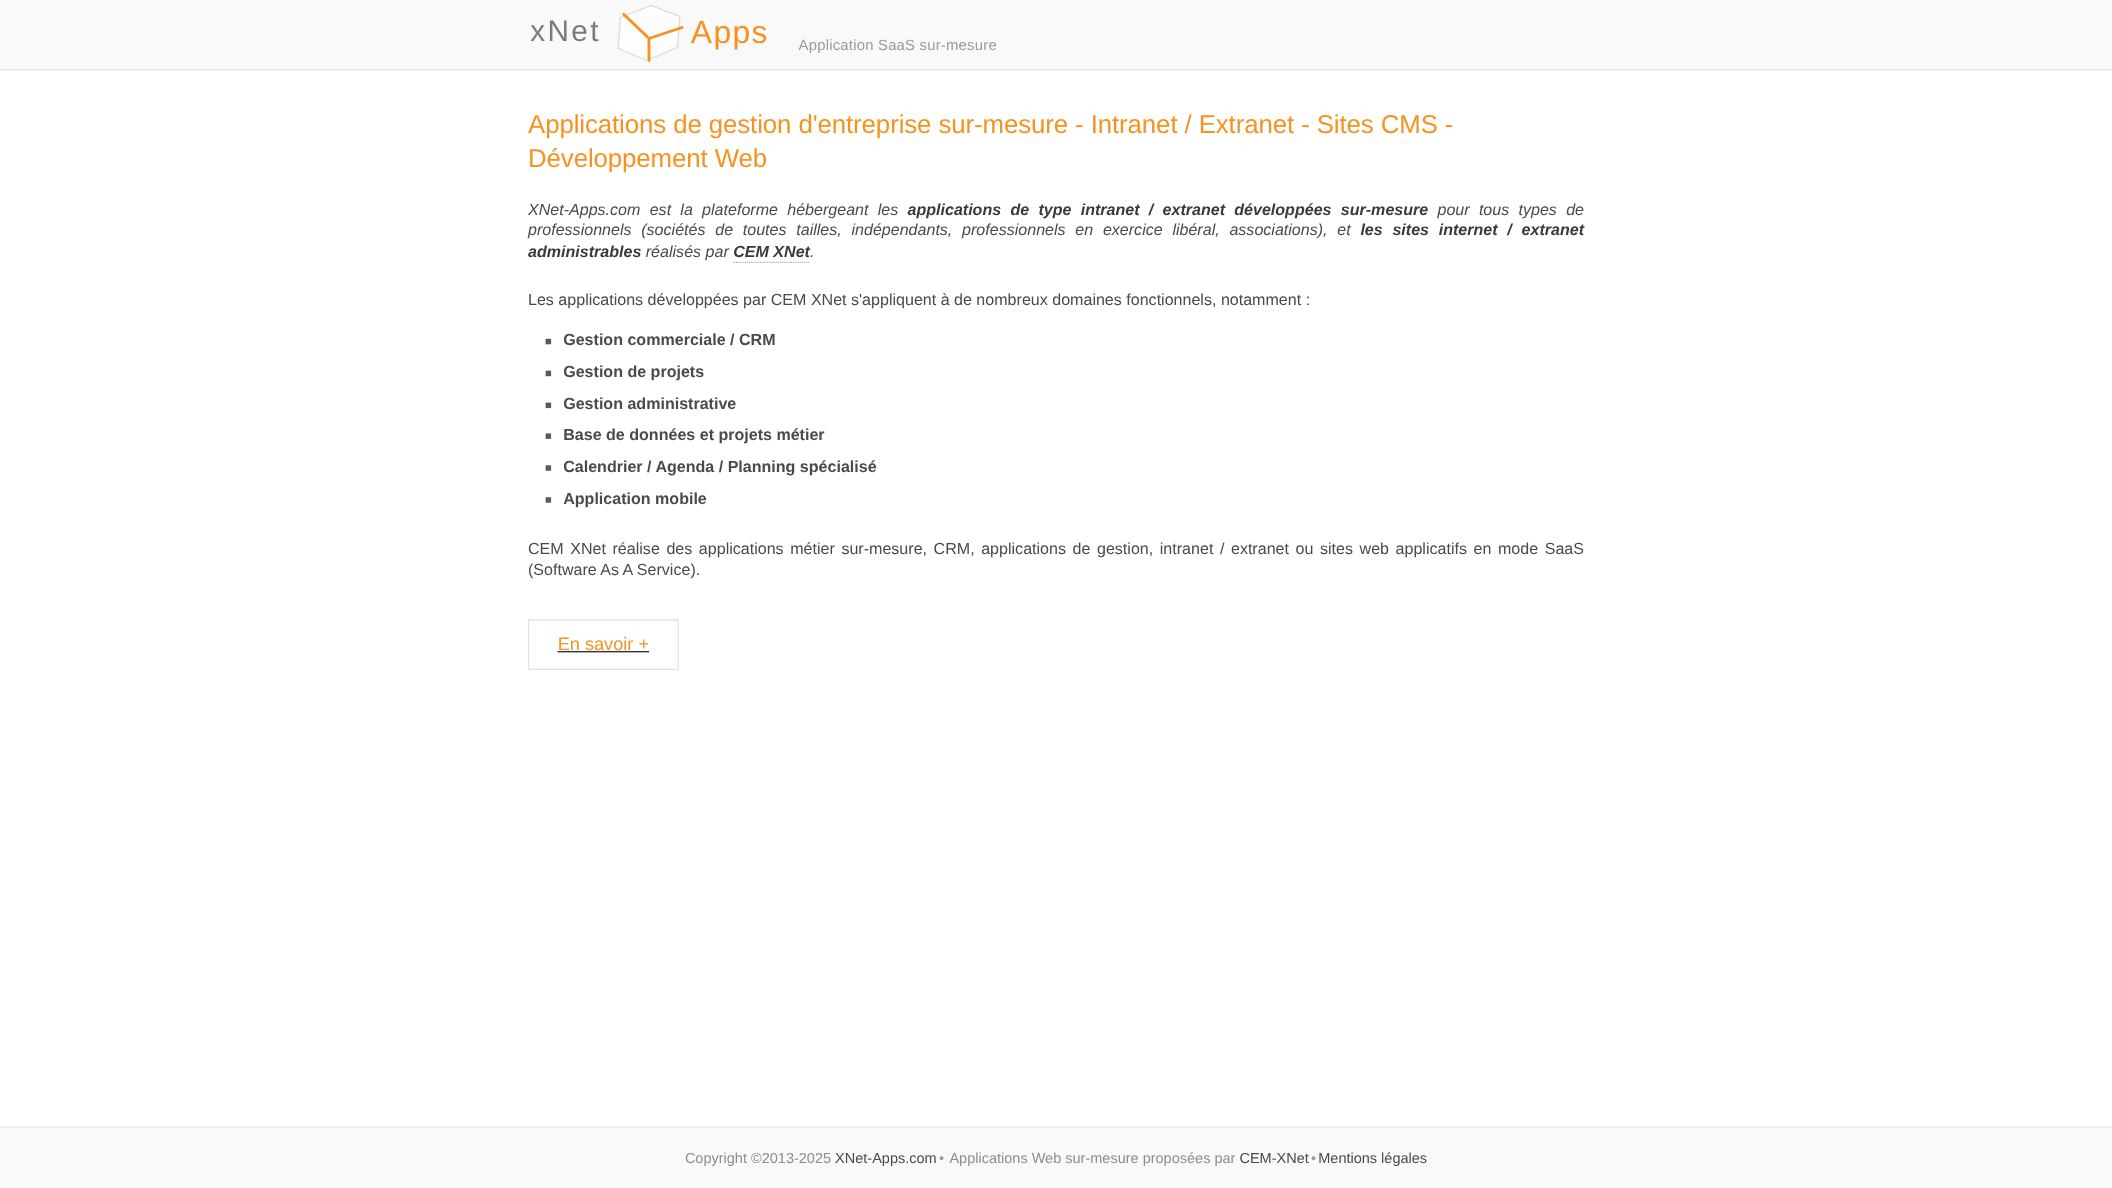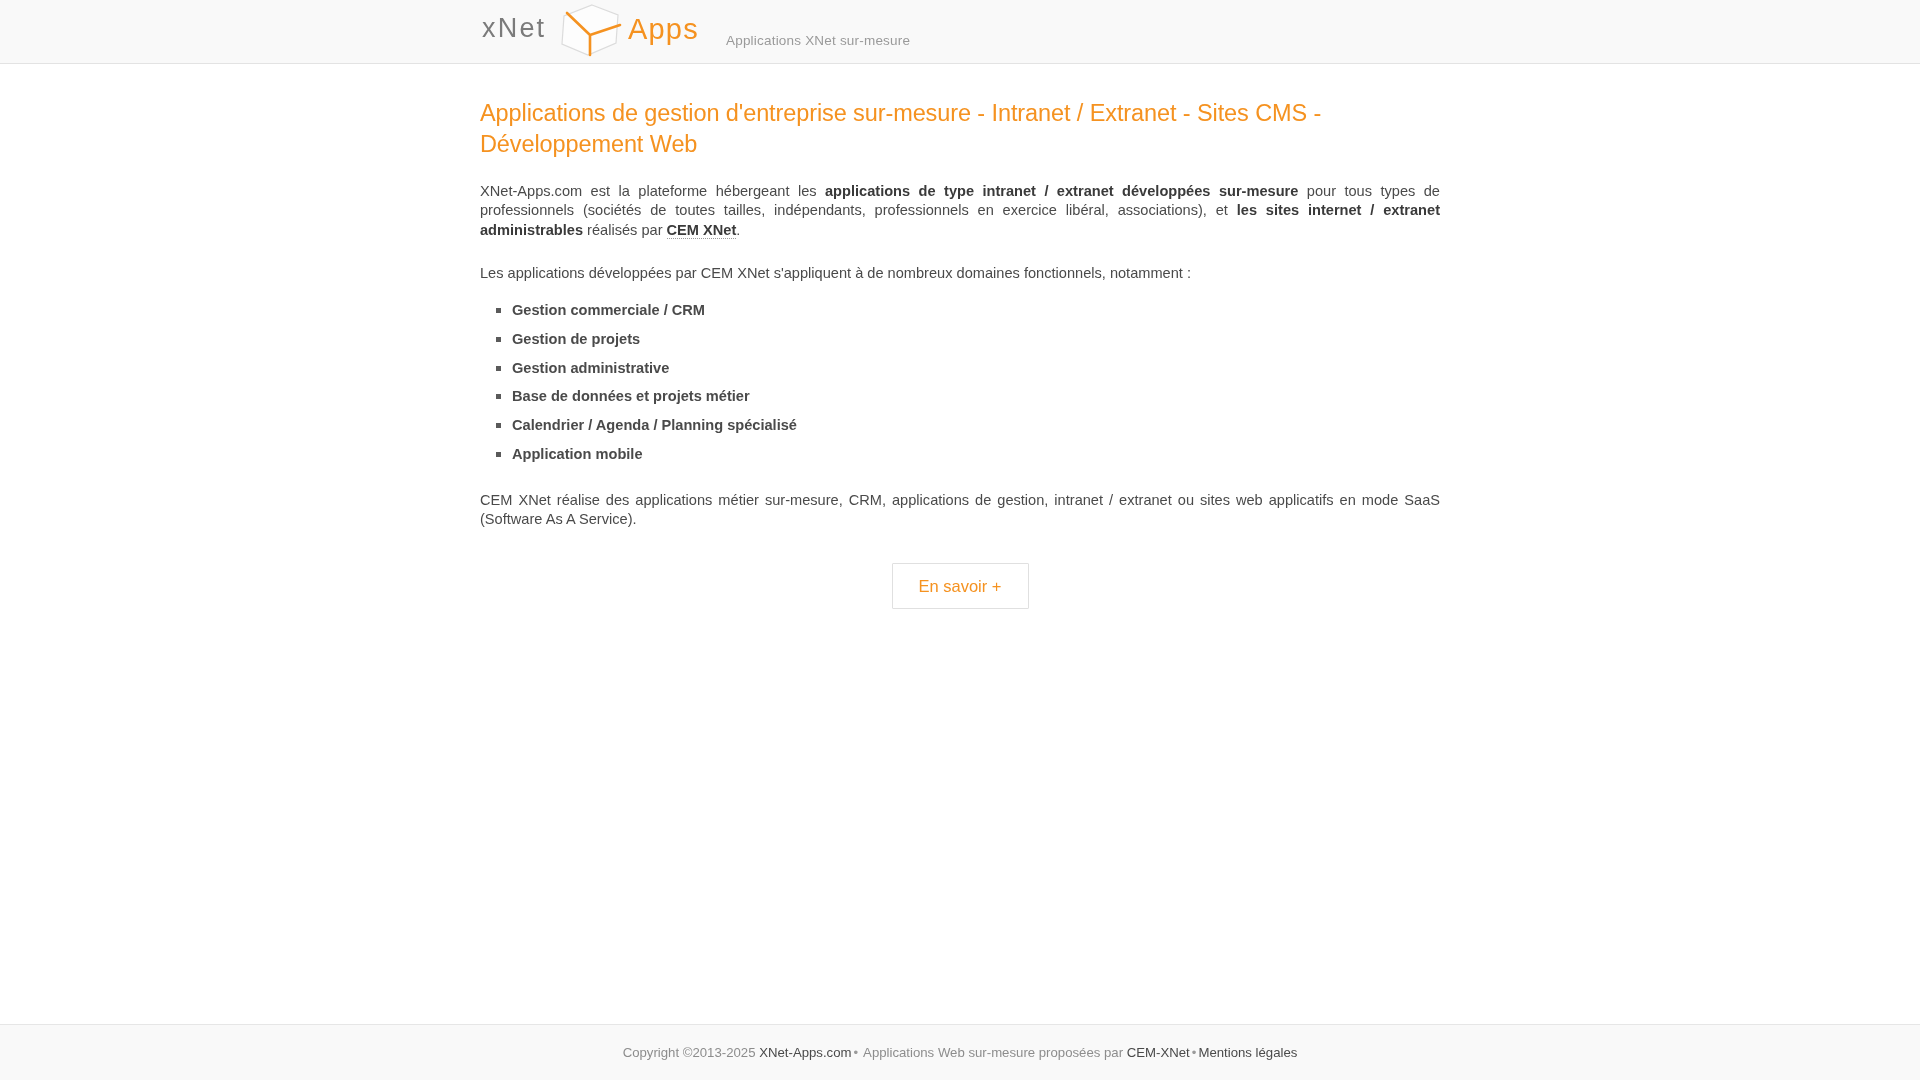--- a/index.html
+++ b/index.html
@@ -83,20 +83,21 @@
     margin: 0 0 22px 0;
     letter-spacing: -0.1px;
   }
 
   p.intro {
     font-size: 14.6px;
     line-height: 1.32;
     color: #4a4a4a;
     margin: 0;
     text-align: justify;
+    font-style: italic;
   }
   p.intro b, .bold { font-weight: bold; color: #3a3a3a; }
 
   a.dotted-link {
     color: #3a3a3a;
     font-weight: bold;
     text-decoration: none;
     border-bottom: 1px dotted #9b9b9b;
   }
 
@@ -142,21 +143,21 @@
     font-size: 14.6px;
     color: #4a4a4a;
     margin: 17px 0 0 0;
     line-height: 1.32;
     text-align: justify;
   }
 
   .cta-wrap {
     margin-top: 34px;
     display: flex;
-    justify-content: center;
+    text-decoration: underline;
   }
   a.cta-button {
     display: inline-block;
     border: 1px solid #e0e0e0;
     background: #ffffff;
     color: #f59220;
     font-size: 16.5px;
     padding: 13px 26px;
     text-decoration: none;
     line-height: 1.1;
@@ -200,21 +201,21 @@
           <g transform="translate(78,2)">
             <polygon points="34,2 60,12 58,40 30,52 4,41 6,13" fill="#fdfdfd" stroke="#dcdcdc" stroke-width="1.2"></polygon>
 
             <path d="M9,10 L32,32 M32,32 L32,52 M32,32 L62,22" stroke="#f59220" stroke-width="2.6" fill="none" stroke-linecap="round"></path>
           </g>
 
           <text x="148" y="38" font-family="Liberation Sans, sans-serif" font-size="29" letter-spacing="1.2" fill="#f59220">Apps</text>
         </svg>
       </a>
 
-      <span class="tagline">Applications XNet sur-mesure</span>
+      <span class="tagline">Application SaaS sur-mesure</span>
     </div>
   </header>
 
   <main class="main">
     <div class="container">
 
       <h1 class="page-title">Applications de gestion d'entreprise sur-mesure - Intranet / Extranet - Sites CMS - Développement Web</h1>
 
       <p class="intro"><span>XNet-Apps.com est la plateforme hébergeant les </span><b>applications de type intranet / extranet développées sur-mesure</b><span> pour tous types de professionnels (sociétés de toutes tailles, indépendants, professionnels en exercice libéral, associations), et </span><b>les sites internet / extranet administrables</b><span> réalisés par </span><a class="dotted-link" href="#">CEM XNet</a><span>.</span></p>
 

